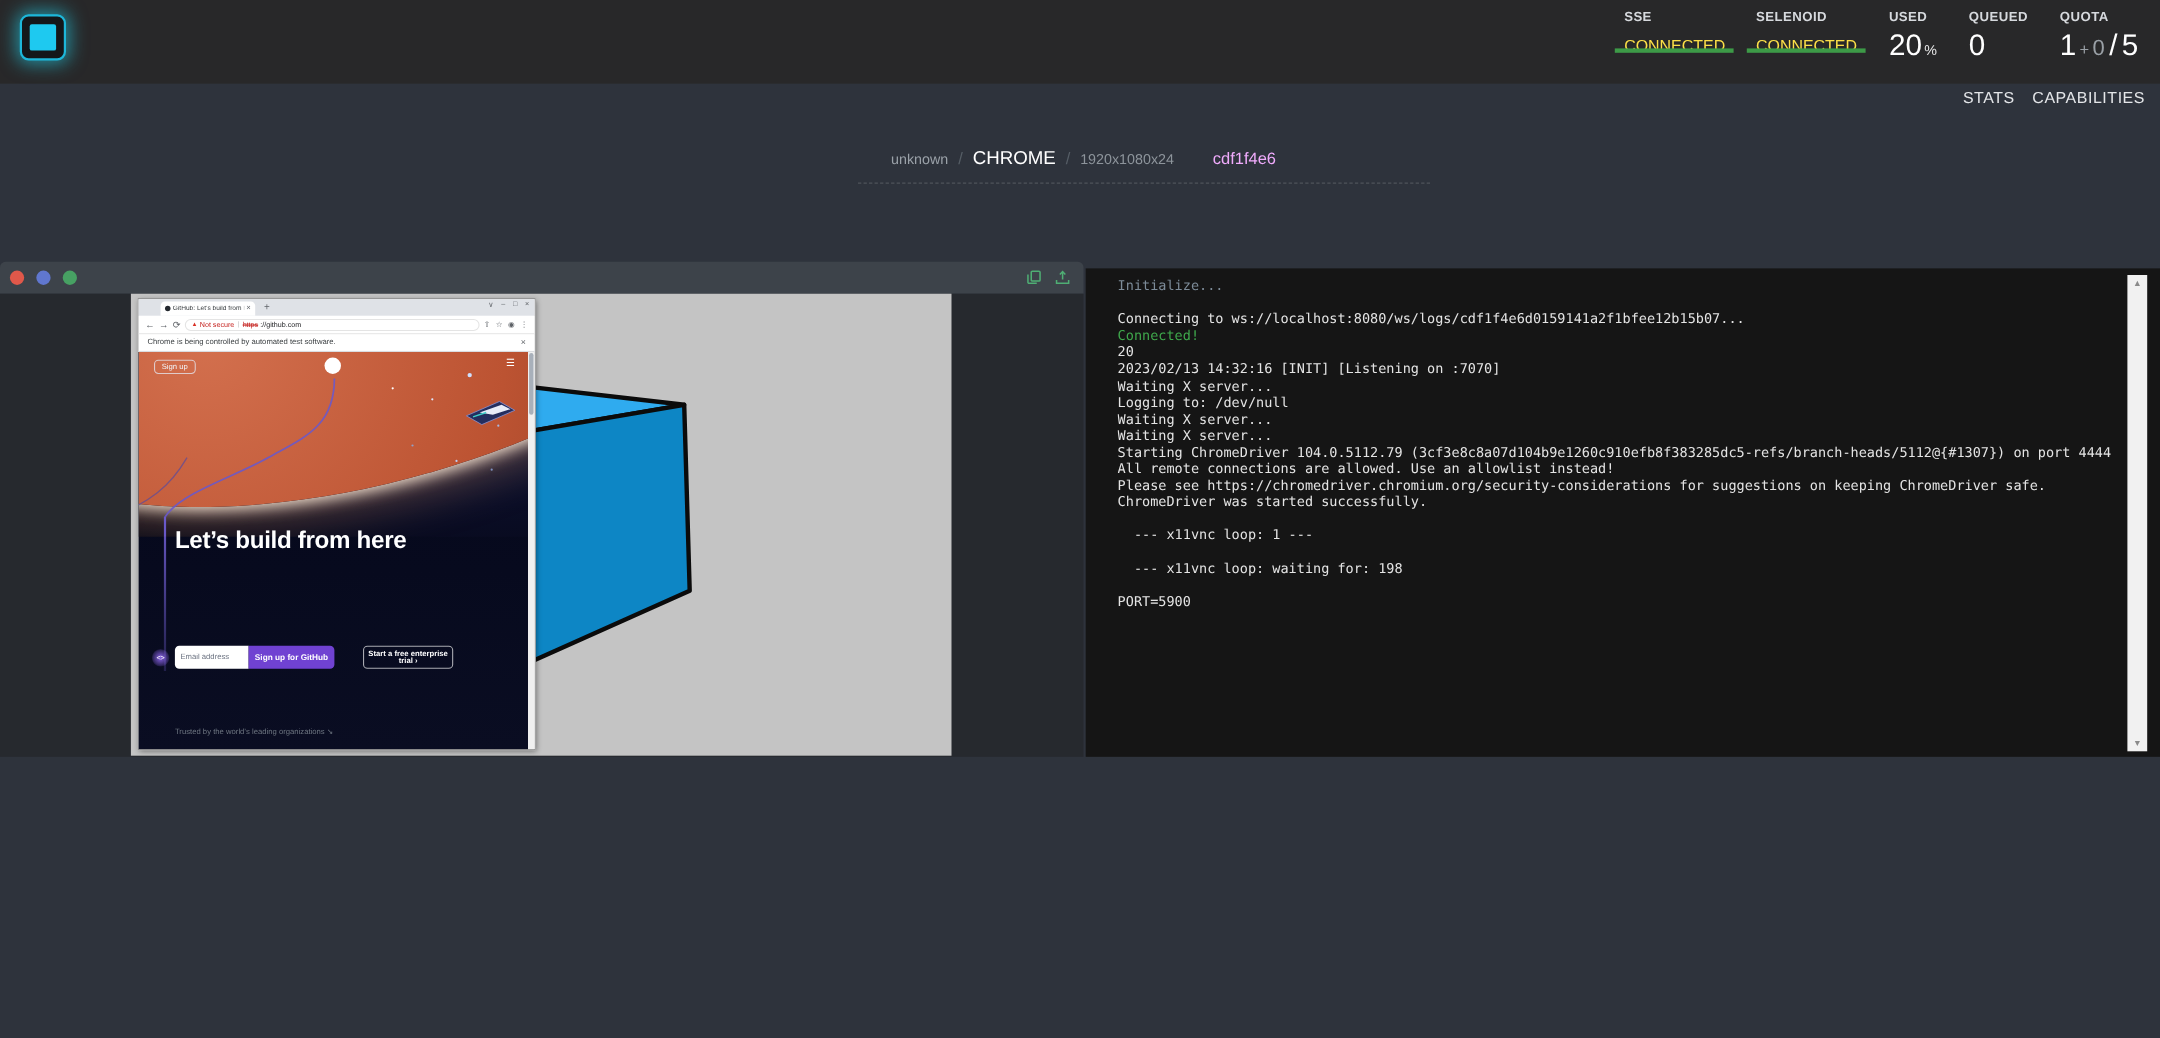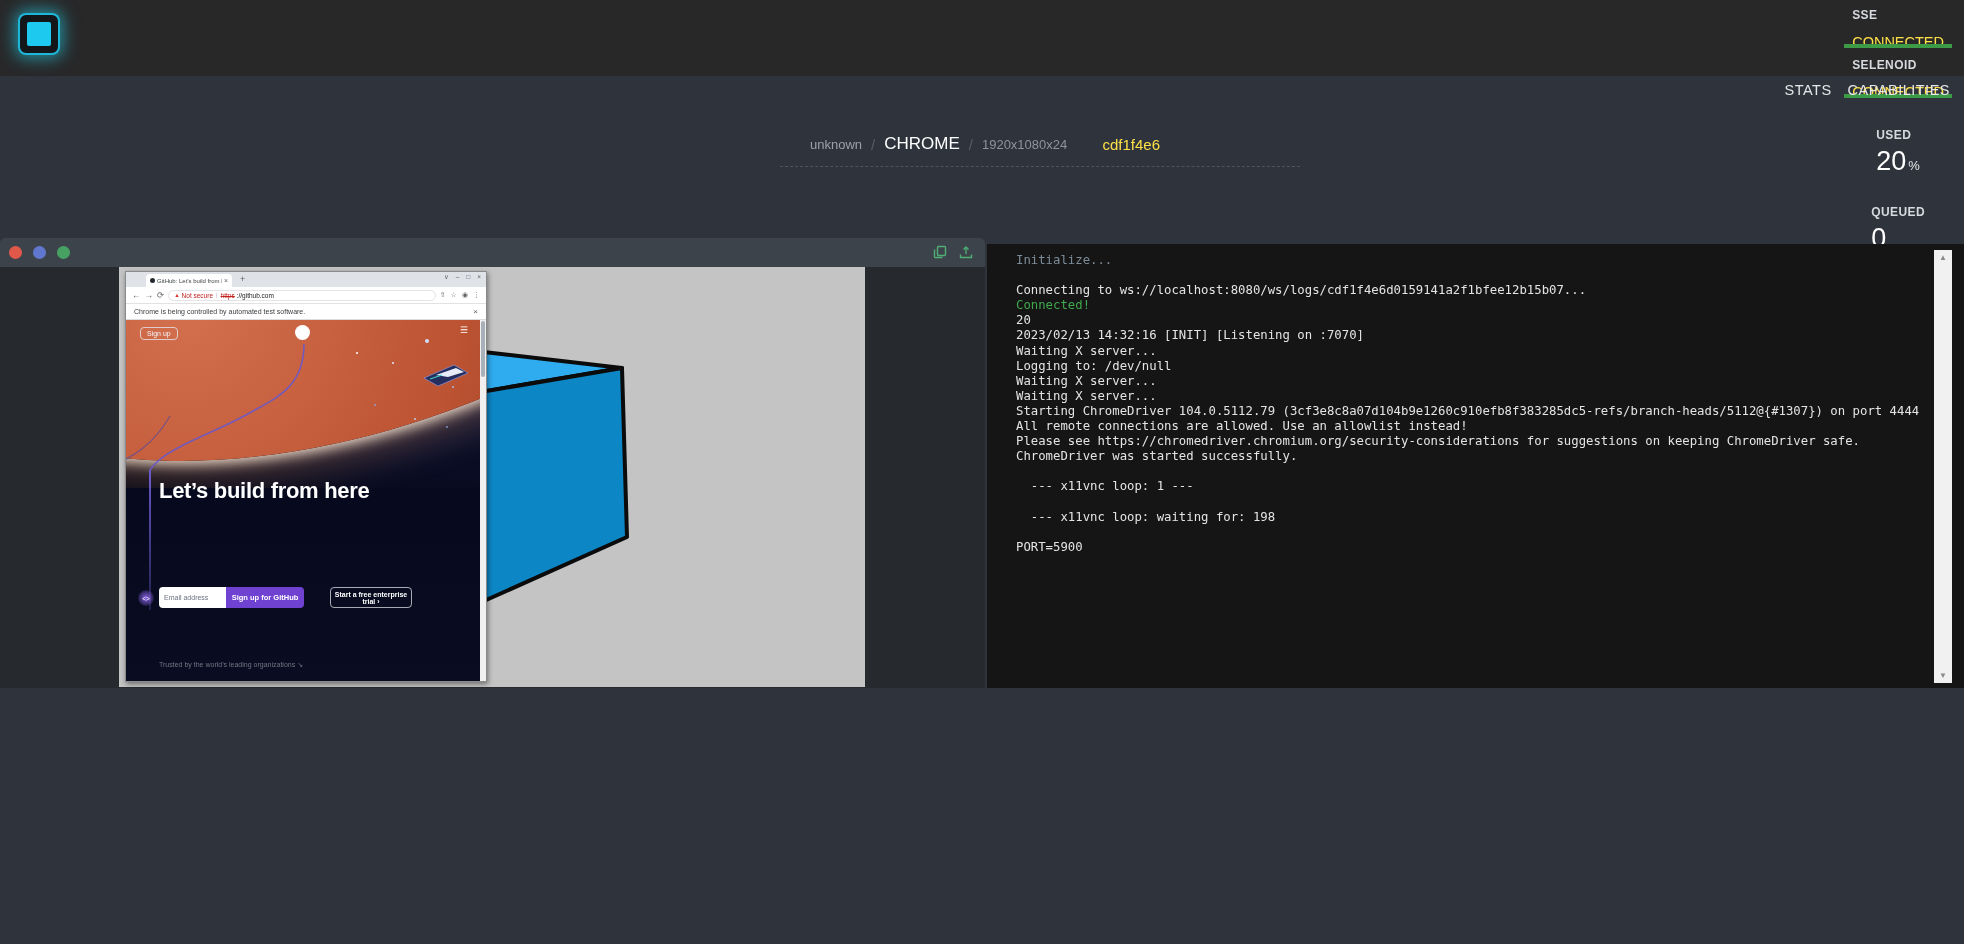--- a/index.html
+++ b/index.html
@@ -16,21 +16,21 @@
   .topbar { position:absolute; left:0; top:0; width:1964px; height:76px; background:#282829; }
   .logo { position:absolute; left:18px; top:13px; width:42px; height:42px;
           background:#14171a; border:2px solid rgba(30,201,240,.9); border-radius:8px;
           box-shadow:0 0 16px 3px rgba(34,211,238,.6); cursor:pointer; }
   .logo-inner { position:absolute; inset:7px; background:#1ec9f0; border-radius:2px; }
   .filter-input { position:absolute; left:95px; top:0; height:76px; width:320px;
                   background:transparent; border:none; outline:none;
                   color:#cfd4da; font-size:17px; font-family:"Liberation Sans",sans-serif; }
   .filter-input::placeholder { color:#60666d; }
 
-  .stats { position:absolute; right:6px; top:0; height:72px; display:flex; align-items:center;flex-direction:column; }
+  .stats { position:absolute; right:6px; top:0; height:72px; display:flex; align-items:flex-start; }
   .stat { position:relative; padding:8px 14px 0 14px; }
   .stat .lbl { font-size:12px; font-weight:bold; color:#d6d9dd; letter-spacing:.4px; }
   .stat.connected .val { margin-top:12px; color:#fde047; font-size:14.5px; }
   .stat.connected::after { content:""; position:absolute; left:6px; right:6px; bottom:2px;
                            height:4px; background:#3d9a47; }
   .stat .num-row { margin-top:4px; color:#fff; }
   .big { font-size:27px; font-weight:500; color:#fff; }
   .suffix { font-size:13px; color:#e8e8e8; margin-left:2px; }
   .q-plus { font-size:15px; color:#9aa0a6; margin:0 3px; }
   .q-zero { font-size:20px; color:#9aa0a6; }
@@ -42,21 +42,21 @@
   .view-tab { color:#e4e6e9; font-size:14.5px; letter-spacing:.5px; cursor:pointer; }
 
   
   .session-row { position:absolute; left:780px; top:134px; width:520px;
                  display:flex; align-items:center; gap:9px; padding:0 0 12px 30px;
                  border-bottom:1px dashed rgba(255,255,255,.16); cursor:pointer; }
   .sess-name { color:#9aa1a8; font-size:13px; }
   .sess-slash { color:#565e66; font-size:15px; }
   .sess-browser { color:#ffffff; font-size:17px; }
   .sess-res { color:#8d949b; font-size:13px; }
-  .sess-id { margin-left:auto; margin-right:140px; color:#fde047; font-size:15px; }
+  .sess-id { margin-left:auto; margin-right:140px; color:#f0abfc; font-size:15px; }
 
   
   .vnc { position:absolute; left:0; top:238px; width:985px; height:450px; }
   .vnc-titlebar { position:absolute; left:0; top:0; right:0; height:29px;
                   background:#3d434a; border-radius:5px 5px 0 0; }
   .light { position:absolute; top:8px; width:13px; height:13px; border-radius:50%; cursor:pointer; }
   .light.red   { left:9px;  background:#e0584a; }
   .light.blue  { left:33px; background:#6077cf; }
   .light.green { left:57px; background:#47a163; }
   .tb-icons { position:absolute; right:12px; top:7px; display:flex; gap:12px; }
@@ -187,20 +187,26 @@
       </div>
     </div>
     <div class="sep"></div>
     <div class="stat">
       <div class="lbl">QUEUED</div>
       <div class="num-row">
         <span class="big">0</span>
       </div>
     </div>
     <div class="sep"></div>
+    <div class="stat">
+      <div class="lbl">QUOTA</div>
+      <div class="num-row">
+        <span class="big">1</span><span class="q-plus">+</span><span class="q-zero">0</span><span class="q-slash">/</span><span class="big">5</span>
+      </div>
+    </div>
   </div>
 </div>
 
 <div class="view-tabs">
   <span class="view-tab">STATS</span>
   <span class="view-tab">CAPABILITIES</span>
 </div>
 
 <div class="session-row">
   <span class="sess-name">unknown</span>

